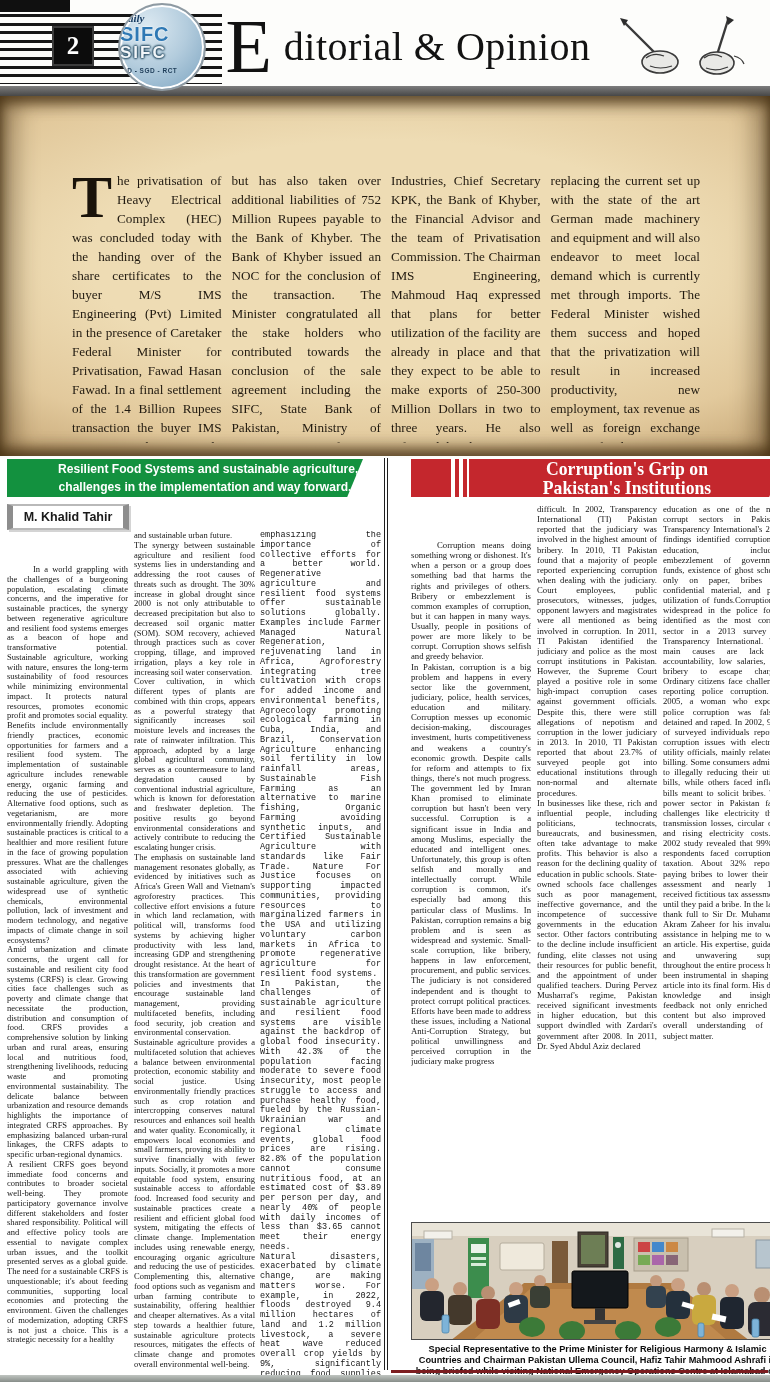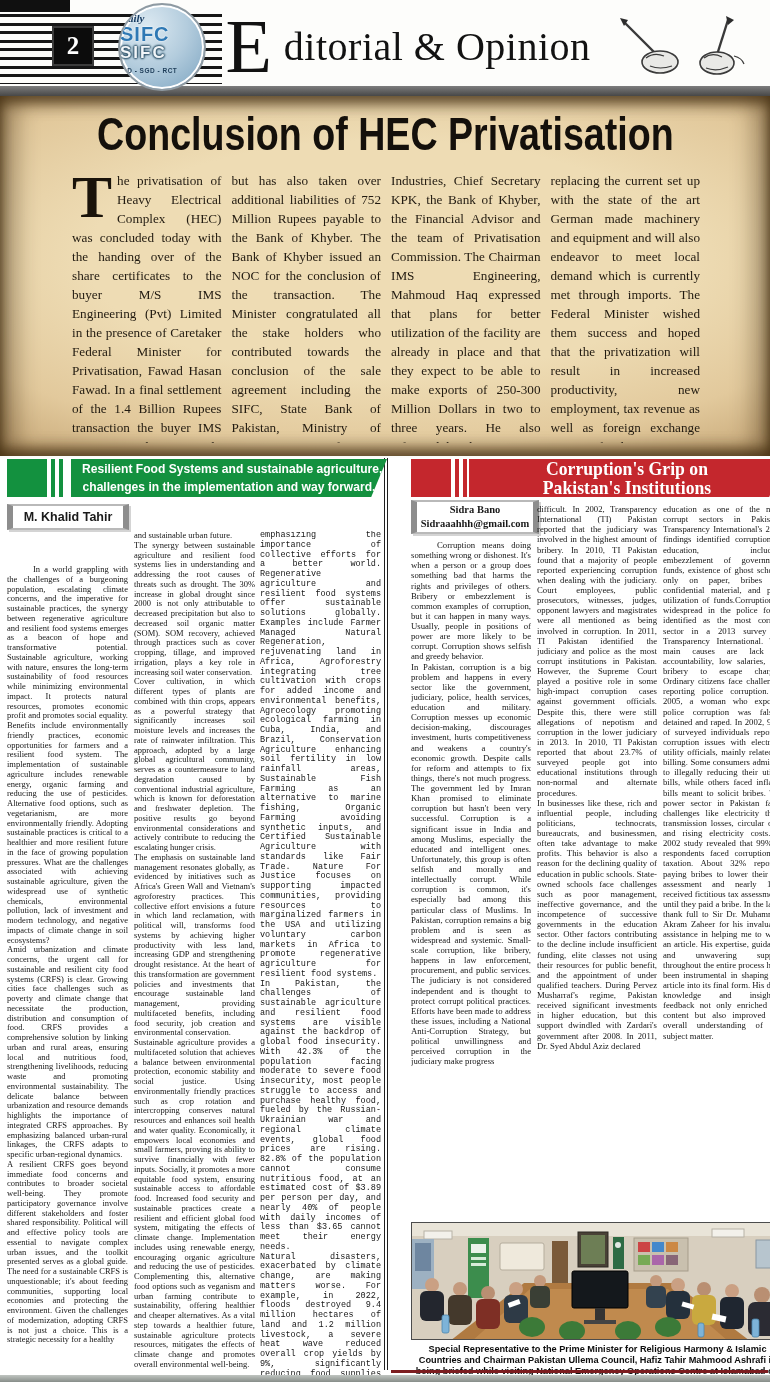--- a/index.html
+++ b/index.html
@@ -50,21 +50,21 @@
   .art { position:absolute; top:0; height:924px; }
   .art-left  { left:3px;  width:379px; }
   .art-right { left:409px; width:377px; }
   .hdr-block  { position:absolute; top:1px; width:40px; height:38px; }
   .hdr-stripe { position:absolute; top:1px; width:4px; height:38px; }
   .banner { position:absolute; top:1px; height:38px; color:#fff; text-align:center;
       display:flex; flex-direction:column; justify-content:center;
       clip-path:polygon(0 0, 100% 0, 95% 100%, 0 100%); }
   .banner .bl { display:block; white-space:nowrap; transform:scaleX(.93); transform-origin:center; }
   .green { background:#13913f; } .red { background:#c4272d; }
-  .banner-left  { left:68px; width:316px; font:700 13px/1.35 "Liberation Sans", sans-serif; }
+  .banner-left  { left:44px; width:316px; font:700 13px/1.35 "Liberation Sans", sans-serif; }
   .banner-right { left:60px; width:316px; font:700 19px/1.02 "Liberation Serif", serif; }
   .byline { position:absolute; background:#fff; border:2px solid #b9b9b9;
       border-left:6px solid #8d8d8d; border-right:6px solid #8d8d8d; box-shadow:2px 2px 0 #d4d4d4;
       display:flex; flex-direction:column; align-items:center; justify-content:center; color:#1a1a1a; }
   .byline-left  { left:4px; top:46px; width:122px; height:26px; font:700 12.5px "Liberation Sans", sans-serif; }
   .byline-right { left:2px; top:42px; width:128px; height:34px; font:700 10.5px/1.3 "Liberation Serif", serif; }
   .ncol { position:absolute; text-align:justify; color:#161616; white-space:pre-line; overflow:hidden; }
   .lcol { width:121px; font:8.5px/1.148 "Liberation Serif", serif;margin-top:29px; }
   .rcol { width:120px; font:8.7px/1.165 "Liberation Serif", serif; }
   .indent1 { text-indent:26px; }
@@ -116,23 +116,20 @@
         <ellipse cx="101" cy="47" rx="17" ry="11" stroke-width="1.6"></ellipse>
         <path d="M88 42 q8 -6 18 -1" fill="none" stroke-width="1.2"></path>
         <path d="M90 52 q10 4 22 -1" fill="none" stroke-width="1.2"></path>
         <path d="M118 40 q8 2 10 8" fill="none" stroke-width="1.2"></path>
       </g>
     </svg>
     <div class="mast-bar"></div>
   </div>
 
   <div class="parchment">
-    <div class="main-headline">
-      <span>Conclusion of HEC Privatisation</span>
-    </div>
     <div class="main-cols">
       <div class="mcol"><span class="dropcap">T</span><span>he privatisation of Heavy Electrical Complex (HEC) was concluded today with the handing over of the share certificates to the buyer M/S IMS Engineering (Pvt) Limited in the presence of Caretaker Federal Minister for Privatisation, Fawad Hasan Fawad. In a final settlement of the 1.4 Billion Rupees transaction the buyer IMS Engineering has not only made full payment</span></div>
       <div class="mcol">but has also taken over additional liabilities of 752 Million Rupees payable to the Bank of Khyber. The Bank of Khyber issued an NOC for the conclusion of the transaction. The Minister congratulated all the stake holders who contributed towards the conclusion of the sale agreement including the SIFC, State Bank of Pakistan, Ministry of Finance, Ministry of</div>
       <div class="mcol">Industries, Chief Secretary KPK, the Bank of Khyber, the Financial Advisor and the team of Privatisation Commission. The Chairman IMS Engineering, Mahmoud Haq expressed that plans for better utilization of the facility are already in place and that they expect to be able to make exports of 250-300 Million Dollars in two to three years. He also informed that they are</div>
       <div class="mcol">replacing the current set up with the state of the art German made machinery and equipment and will also endeavor to meet local demand which is currently met through imports. The Federal Minister wished them success and hoped that the privatization will result in increased productivity, new employment, tax revenue as well as foreign exchange earnings for the country.</div>
     </div>
   </div>
 
   <div class="lower">
     <div class="vsep"></div>
@@ -162,24 +159,20 @@
 In the pursuit of sustainable and resilient food systems, research in sustainable agricultural economics supports transformative interventions on key fronts. With an emphasis on landscape management, the focus is on sustainable intensification, and aligning agricultural policies with environmental and social responsibility. Flexibility bonds and regulatory measures, including transparent trade policies and ethical labeling, feature prominently. Attention to supply chain transparency, land ownership and redirecting support.</div>
     </div>
 
     <div class="art art-right">
       <div class="hdr-block red" style="left:2px;"></div>
       <div class="hdr-stripe red" style="left:46px;"></div>
       <div class="hdr-stripe red" style="left:54px;"></div>
       <div class="banner banner-right red">
         <span class="bl">Corruption's Grip on</span>
         <span class="bl">Pakistan's Institutions</span>
-      </div>
-      <div class="byline byline-right">
-        <span>Sidra Bano</span>
-        <span>Sidraaahhh@gmail.com</span>
       </div>
       <div class="ncol rcol ar1 indent1">Corruption means doing something wrong or dishonest. It's when a person or a group does something bad that harms the rights and privileges of others. Bribery or embezzlement is common examples of corruption, but it can happen in many ways. Usually, people in positions of power are more likely to be corrupt. Corruption shows selfish and greedy behavior.
 In Pakistan, corruption is a big problem and happens in every sector like the government, judiciary, police, health services, education and military. Corruption messes up economic decision-making, discourages investment, hurts competitiveness and weakens a country's economic growth. Despite calls for reform and attempts to fix things, there's not much progress. The government led by Imran Khan promised to eliminate corruption but hasn't been very successful. Corruption is a significant issue in India and among Muslims, especially the educated and intelligent ones. Unfortunately, this group is often selfish and morally and intellectually corrupt. While corruption is common, it's especially bad among this particular class of Muslims. In Pakistan, corruption remains a big problem and is seen as widespread and systemic. Small-scale corruption, like bribery, happens in law enforcement, procurement, and public services. The judiciary is not considered independent and is thought to protect corrupt political practices. Efforts have been made to address these issues, including a National Anti-Corruption Strategy, but political unwillingness and perceived corruption in the judiciary make progress</div>
       <div class="ncol rcol ar2">difficult. In 2002, Transparency International (TI) Pakistan reported that the judiciary was involved in the highest amount of bribery. In 2010, TI Pakistan found that a majority of people reported experiencing corruption when dealing with the judiciary. Court employees, public prosecutors, witnesses, judges, opponent lawyers and magistrates were all mentioned as being involved in corruption. In 2011, TI Pakistan identified the judiciary and police as the most corrupt institutions in Pakistan. However, the Supreme Court played a positive role in some high-impact corruption cases against government officials. Despite this, there were still allegations of nepotism and corruption in the lower judiciary in 2013. In 2010, TI Pakistan reported that about 23.7% of surveyed people got into educational institutions through non-normal and alternate procedures.
 In businesses like these, rich and influential people, including politicians, technocrats, bureaucrats, and businessmen, often take advantage to make profits. This behavior is also a reason for the declining quality of education in public schools. State-owned schools face challenges such as poor management, ineffective governance, and the incompetence of successive governments in the education sector. Other factors contributing to the decline include insufficient funding, elite classes not using their resources for public benefit, and the appointment of under qualified teachers. During Pervez Musharraf's regime, Pakistan received significant investments in higher education, but this support dwindled with Zardari's government after 2008. In 2011, Dr. Syed Abdul Aziz declared</div>
       <div class="ncol rcol ar3">education as one of the most corrupt sectors in Pakistan. Transparency International's 2013 findings identified corruption in education, including embezzlement of government funds, existence of ghost schools only on paper, bribes for confidential material, and poor utilization of funds.Corruption is widespread in the police force, identified as the most corrupt sector in a 2013 survey by Transparency International. The main causes are lack of accountability, low salaries, and bribery to escape charges. Ordinary citizens face challenges reporting police corruption. In 2005, a woman who exposed police corruption was falsely detained and raped. In 2002, 96% of surveyed individuals reported corruption issues with electrical utility officials, mainly related to billing. Some consumers admitted to illegally reducing their utility bills, while others faced inflated bills meant to solicit bribes. The power sector in Pakistan faces challenges like electricity theft, transmission losses, circular debt and rising electricity costs. A 2002 study revealed that 99% of respondents faced corruption in taxation. About 32% reported paying bribes to lower their tax assessment and nearly 14% received fictitious tax assessments until they paid a bribe. In the last I thank full to Sir Dr. Muhammad Akram Zaheer for his invaluable assistance in helping me to write an article. His expertise, guidance and unwavering support throughout the entire process have been instrumental in shaping the article into its final form. His deep knowledge and insightful feedback not only enriched the content but also improved my overall understanding of the subject matter.</div>
 
       <div class="photo">
         <svg viewBox="0 0 373 118" width="373" height="118">
           <rect width="373" height="118" fill="#d8cfbf"></rect>

